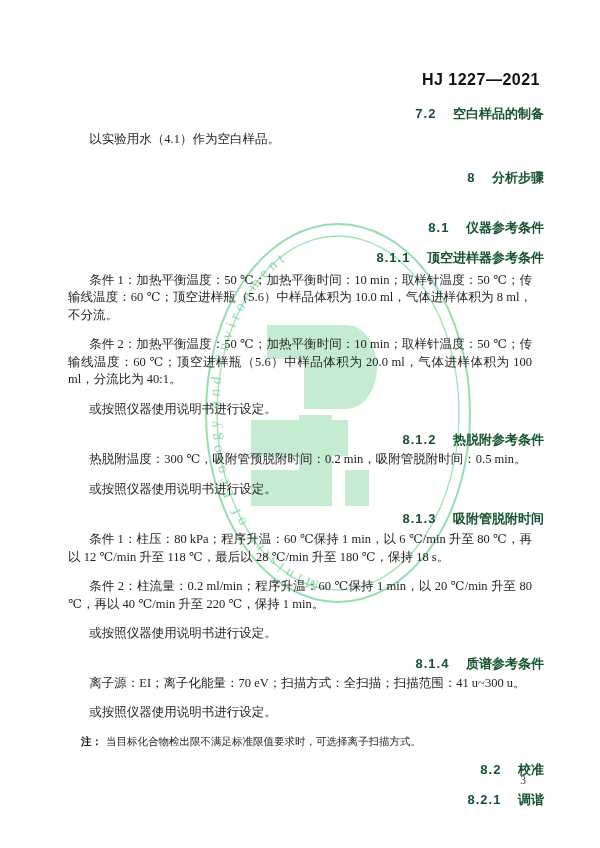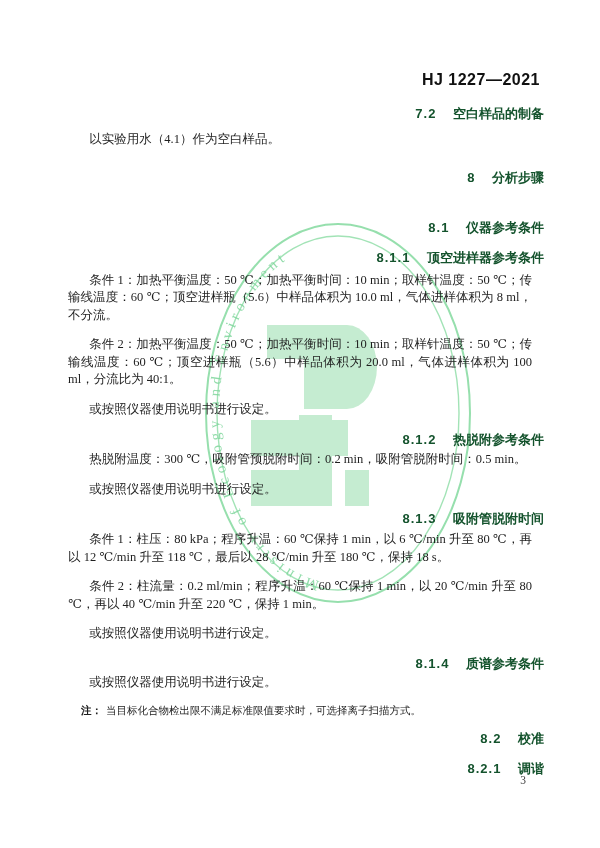--- a/index.html
+++ b/index.html
@@ -144,20 +144,21 @@
       <span>吸附管脱附时间</span>
     </h4>
     <p class="p-gc1">条件 1：柱压：80 kPa；程序升温：60 ℃保持 1 min，以 6 ℃/min 升至 80 ℃，再以 12 ℃/min 升至 118 ℃，最后以 28 ℃/min 升至 180 ℃，保持 18 s。</p>
     <p class="p-gc2">条件 2：柱流量：0.2 ml/min；程序升温：60 ℃保持 1 min，以 20 ℃/min 升至 80 ℃，再以 40 ℃/min 升至 220 ℃，保持 1 min。</p>
     <p class="p-or3">或按照仪器使用说明书进行设定。</p>
 
     <h4 class="h814">
       <span class="hnum">8.1.4</span>
       <span>质谱参考条件</span>
     </h4>
+    <p class="p-ms">离子源：EI；离子化能量：70 eV；扫描方式：全扫描；扫描范围：41 u~300 u。</p>
     <p class="p-or4">或按照仪器使用说明书进行设定。</p>
     <p class="note">
       <span class="note-label">注：</span><span>当目标化合物检出限不满足标准限值要求时，可选择离子扫描方式。</span>
     </p>
 
     <h3 class="h82">
       <span class="hnum">8.2</span>
       <span>校准</span>
     </h3>
 

